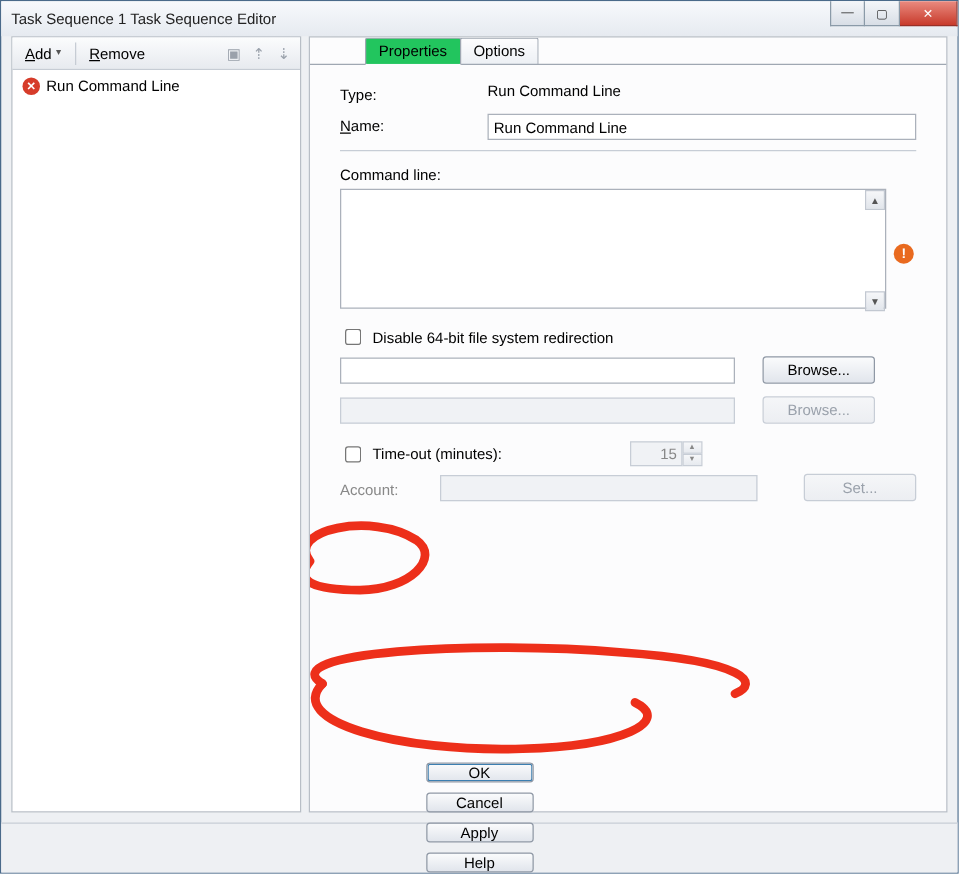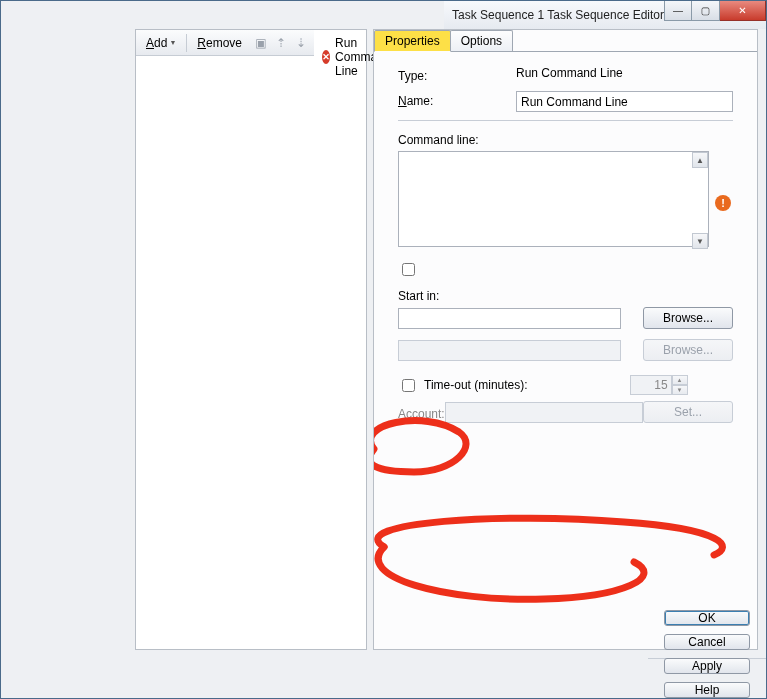--- a/index.html
+++ b/index.html
@@ -1,43 +1,43 @@
 <!DOCTYPE html>
 <html><head>
 <meta charset="utf-8">
 <style>
   * { box-sizing: border-box; font-family: "Segoe UI", Tahoma, sans-serif; font-size: 12px; }
   body { margin: 0; background: #d6dae0; }
-  .window { width: 767px; height: 699px; background: #eef0f3; border: 1px solid #4a6a8a; position: relative; display: flex; flex-direction: column; align-items: flex-end; }
+  .window { width: 767px; height: 699px; background: #eef0f3; border: 1px solid #4a6a8a; position: relative; display: flex; flex-direction: column; }
   .titlebar { height: 28px; background: linear-gradient(#f7f9fc,#e6eaf0); display: flex; align-items: center; }
   .titlebar-text { padding-left: 8px; color: #222; flex:1; }
   .win-btns { display:flex; height:20px; margin-top:-8px; }
   .win-btn { width:28px; height:20px; border:1px solid #8a9aa8; border-top:none; background:linear-gradient(#f4f6f9,#d8dee6); display:flex; align-items:center; justify-content:center; font-size:10px; color:#333;}
   .win-btn.close { width:46px; background:linear-gradient(#e98a7f,#c83b2c); color:#fff; border-color:#963028;}
   .win-btn + .win-btn { border-left:none; }
   .win-btns-wrap { margin-right:0; }
   
   .body { flex:1; display:flex; padding: 0 8px 8px 8px; gap:0; }
   
-  .left-pane { width:232px; display:flex; border:1px solid #b8bec6; background:#fff; margin-right:6px;}
+  .left-pane { width:232px; display:flex; flex-direction:column; border:1px solid #b8bec6; background:#fff; margin-right:6px;}
   .left-toolbar { height:26px; background:linear-gradient(#fbfcfd,#e7eaef); border-bottom:1px solid #c6ccd4; display:flex; align-items:center; padding:0 4px; gap:2px;}
   .tbtn { padding:2px 6px; display:flex; align-items:center; gap:2px; border-radius:2px;}
   .tbtn .drop { font-size:7px; color:#555; }
   .tbar-sep { width:1px; height:18px; background:#c6ccd4; margin:0 2px;}
   .tbar-spacer{flex:1;}
   .tbar-icon { width:18px; height:18px; display:flex; align-items:center; justify-content:center; color:#9aa1ab; }
   
   .tree { flex:1; padding:4px; }
   .tree-item { display:flex; align-items:center; gap:5px; padding:2px 4px; }
   .err-icon { width:14px; height:14px; border-radius:50%; background:#d63c2a; color:#fff; display:flex; align-items:center; justify-content:center; font-size:9px; font-weight:bold;}
   
   .right-pane { flex:1; display:flex; flex-direction:column; border:1px solid #b8bec6; background:#fcfcfd;}
   .tabs { display:flex; height:22px; margin-top:-1px; }
   .tab { padding:3px 10px 0; border:1px solid #9fa7b2; border-bottom:none; background:linear-gradient(#fdfdfe,#eceff4); border-radius:2px 2px 0 0; margin-right:-1px; position:relative; top:1px;}
-  .tab.active { background:#fde047; border-bottom:1px solid #fcfcfd; z-index:2;}
+  .tab.active { background:#22c55e; border-bottom:1px solid #fcfcfd; z-index:2;margin-left:44px;}
   .tab-page { flex:1; border-top:1px solid #9fa7b2; padding:14px 24px; position:relative; overflow:hidden;}
   
   .row { display:flex; align-items:flex-start; margin-bottom:8px; }
   .lbl { width:118px; padding-top:3px; }
   .lbl .u { text-decoration:underline; }
   .field { flex:1; }
   .input { width:100%; height:21px; border:1px solid #abb1bb; padding:2px 4px; background:#fff;}
   .input.ro { background:#f0f2f5; color:#555; border-color:#c7cdd6;}
   .textarea { width:100%; border:1px solid #abb1bb; background:#fff; padding:2px 4px; resize:none;}
   .textarea.desc { height:36px; }
@@ -122,22 +122,22 @@
         <hr class="hr">
         <div style="margin-bottom:4px;">Command line:</div>
         <div class="cmd-wrap" style="margin-bottom:10px; margin-right:24px;">
           <textarea class="textarea cmd" style=""></textarea>
           <div class="scroll-btn up">▲</div>
           <div class="scroll-btn dn">▼</div>
           <div class="warn-icon">!</div>
         </div>
         <div class="chk-row">
           <input type="checkbox" class="chk" style="">
+          <span>Disable 64-bit file system redirection</span>
         </div>
-        <div style="margin-top:10px;margin-bottom:4px;"><span class="u">S</span><span>tart in:</span></div>
         <div class="two-col" style="margin-bottom:10px;">
           <input class="input" style="max-width: 316px;">
           <button class="btn">Browse...</button>
         </div>
         <div class="two-col" style="margin-bottom:14px;">
           <input class="input ro" style="max-width: 316px;" disabled="">
           <button class="btn disabled" disabled="">Browse...</button>
         </div>
         <div class="chk-row">
           <input type="checkbox" class="chk" style="">

